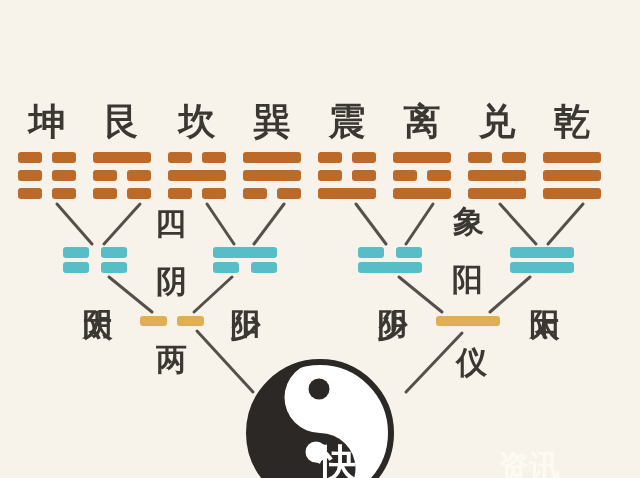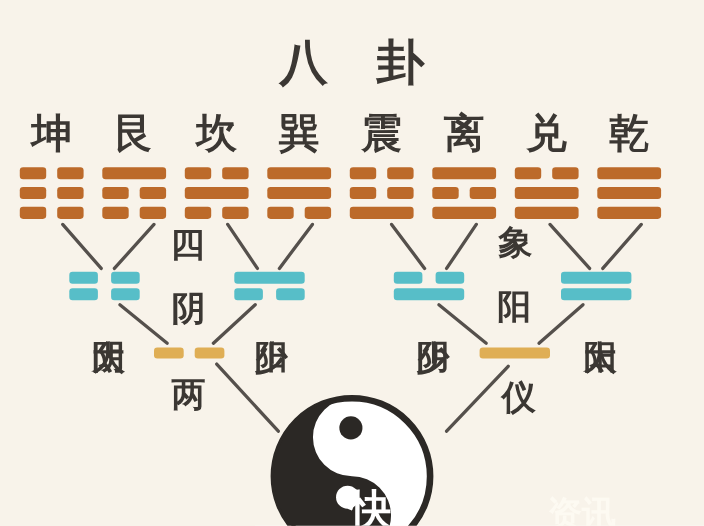--- a/index.html
+++ b/index.html
@@ -79,21 +79,20 @@
     <line class="conn" x1="462" y1="333" x2="406" y2="392"></line>
 
     <g>
       <circle cx="320" cy="433" r="71" fill="#ffffff" style="stroke:var(--taiji_black)" stroke-width="6"></circle>
       <path d="M 320,362 A 71,71 0 0 0 320,504 A 35.5,35.5 0 0 0 320,433 A 35.5,35.5 0 0 1 320,362 Z" style="fill:var(--taiji_black)"></path>
       <circle cx="319" cy="389" r="10.5" style="fill:var(--taiji_black)"></circle>
       <circle cx="316" cy="452" r="10.5" fill="#ffffff"></circle>
     </g>
   </svg>
 
-  <div class="abs title">八卦</div>
 
   <div class="abs tname" style="left:47px">坤</div>
   <div class="abs tname" style="left:122px">艮</div>
   <div class="abs tname" style="left:197px">坎</div>
   <div class="abs tname" style="left:272px">巽</div>
   <div class="abs tname" style="left:347px">震</div>
   <div class="abs tname" style="left:422px">离</div>
   <div class="abs tname" style="left:497px">兑</div>
   <div class="abs tname" style="left:572px">乾</div>
 

